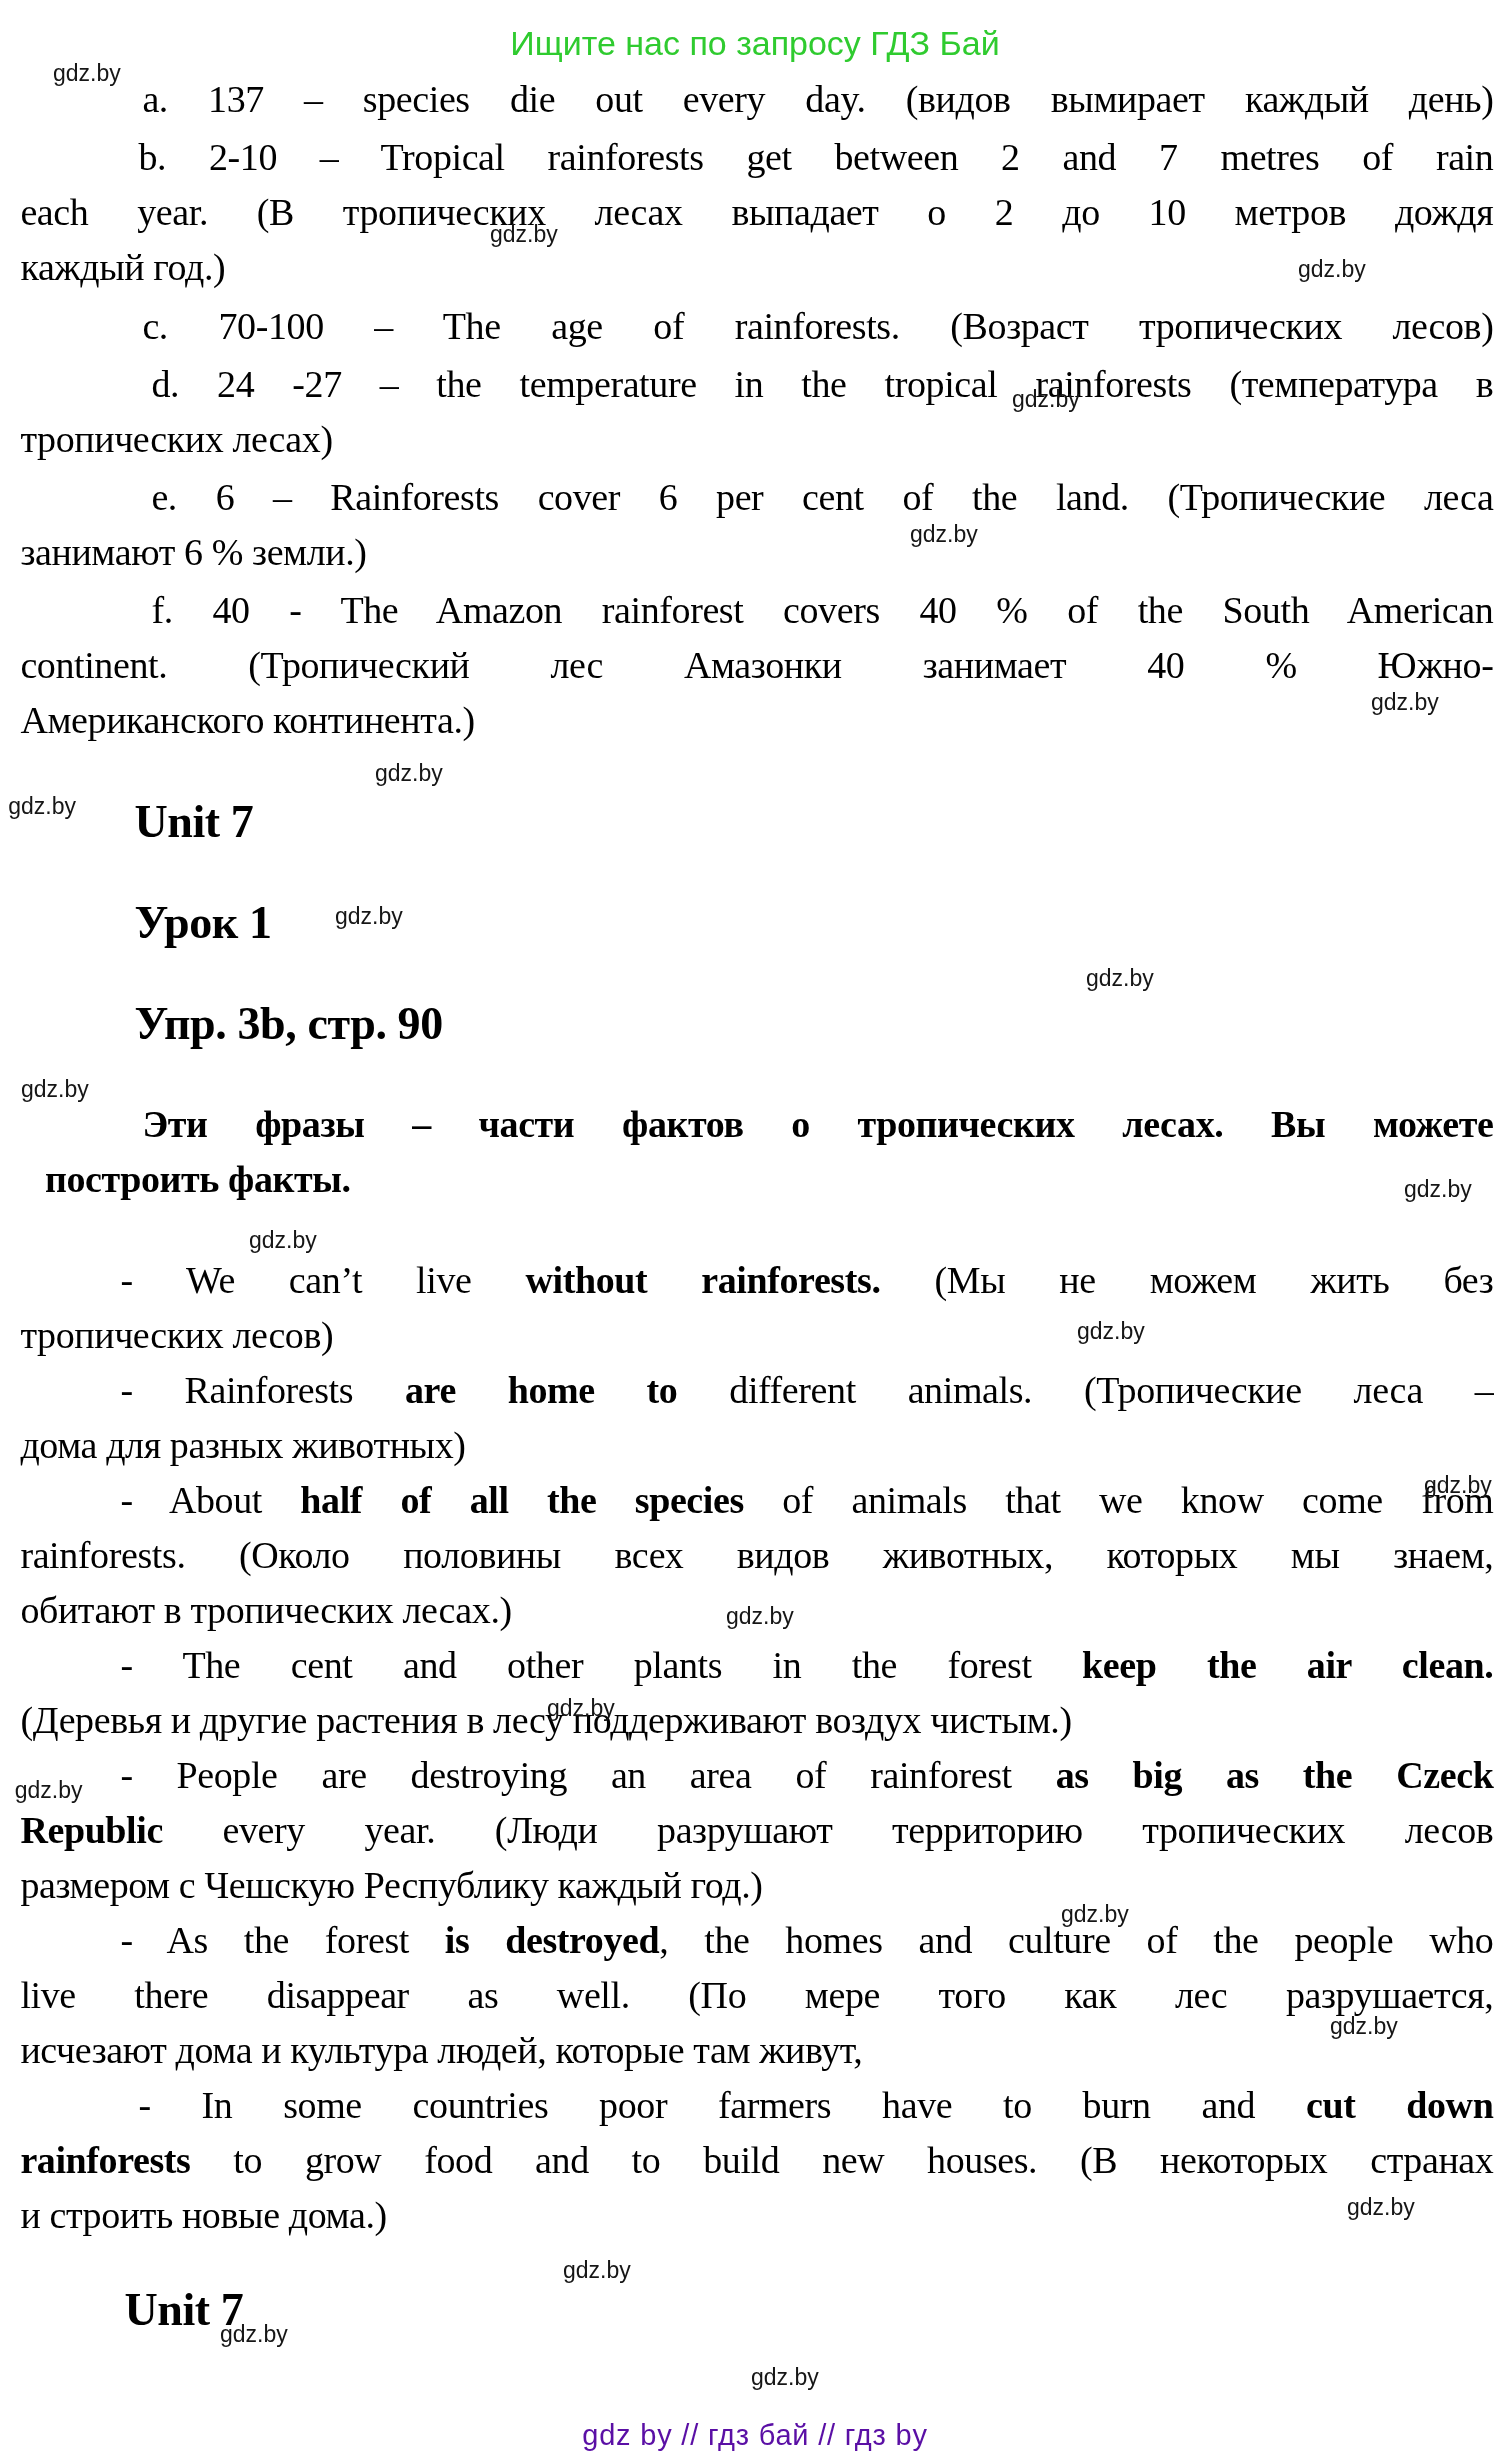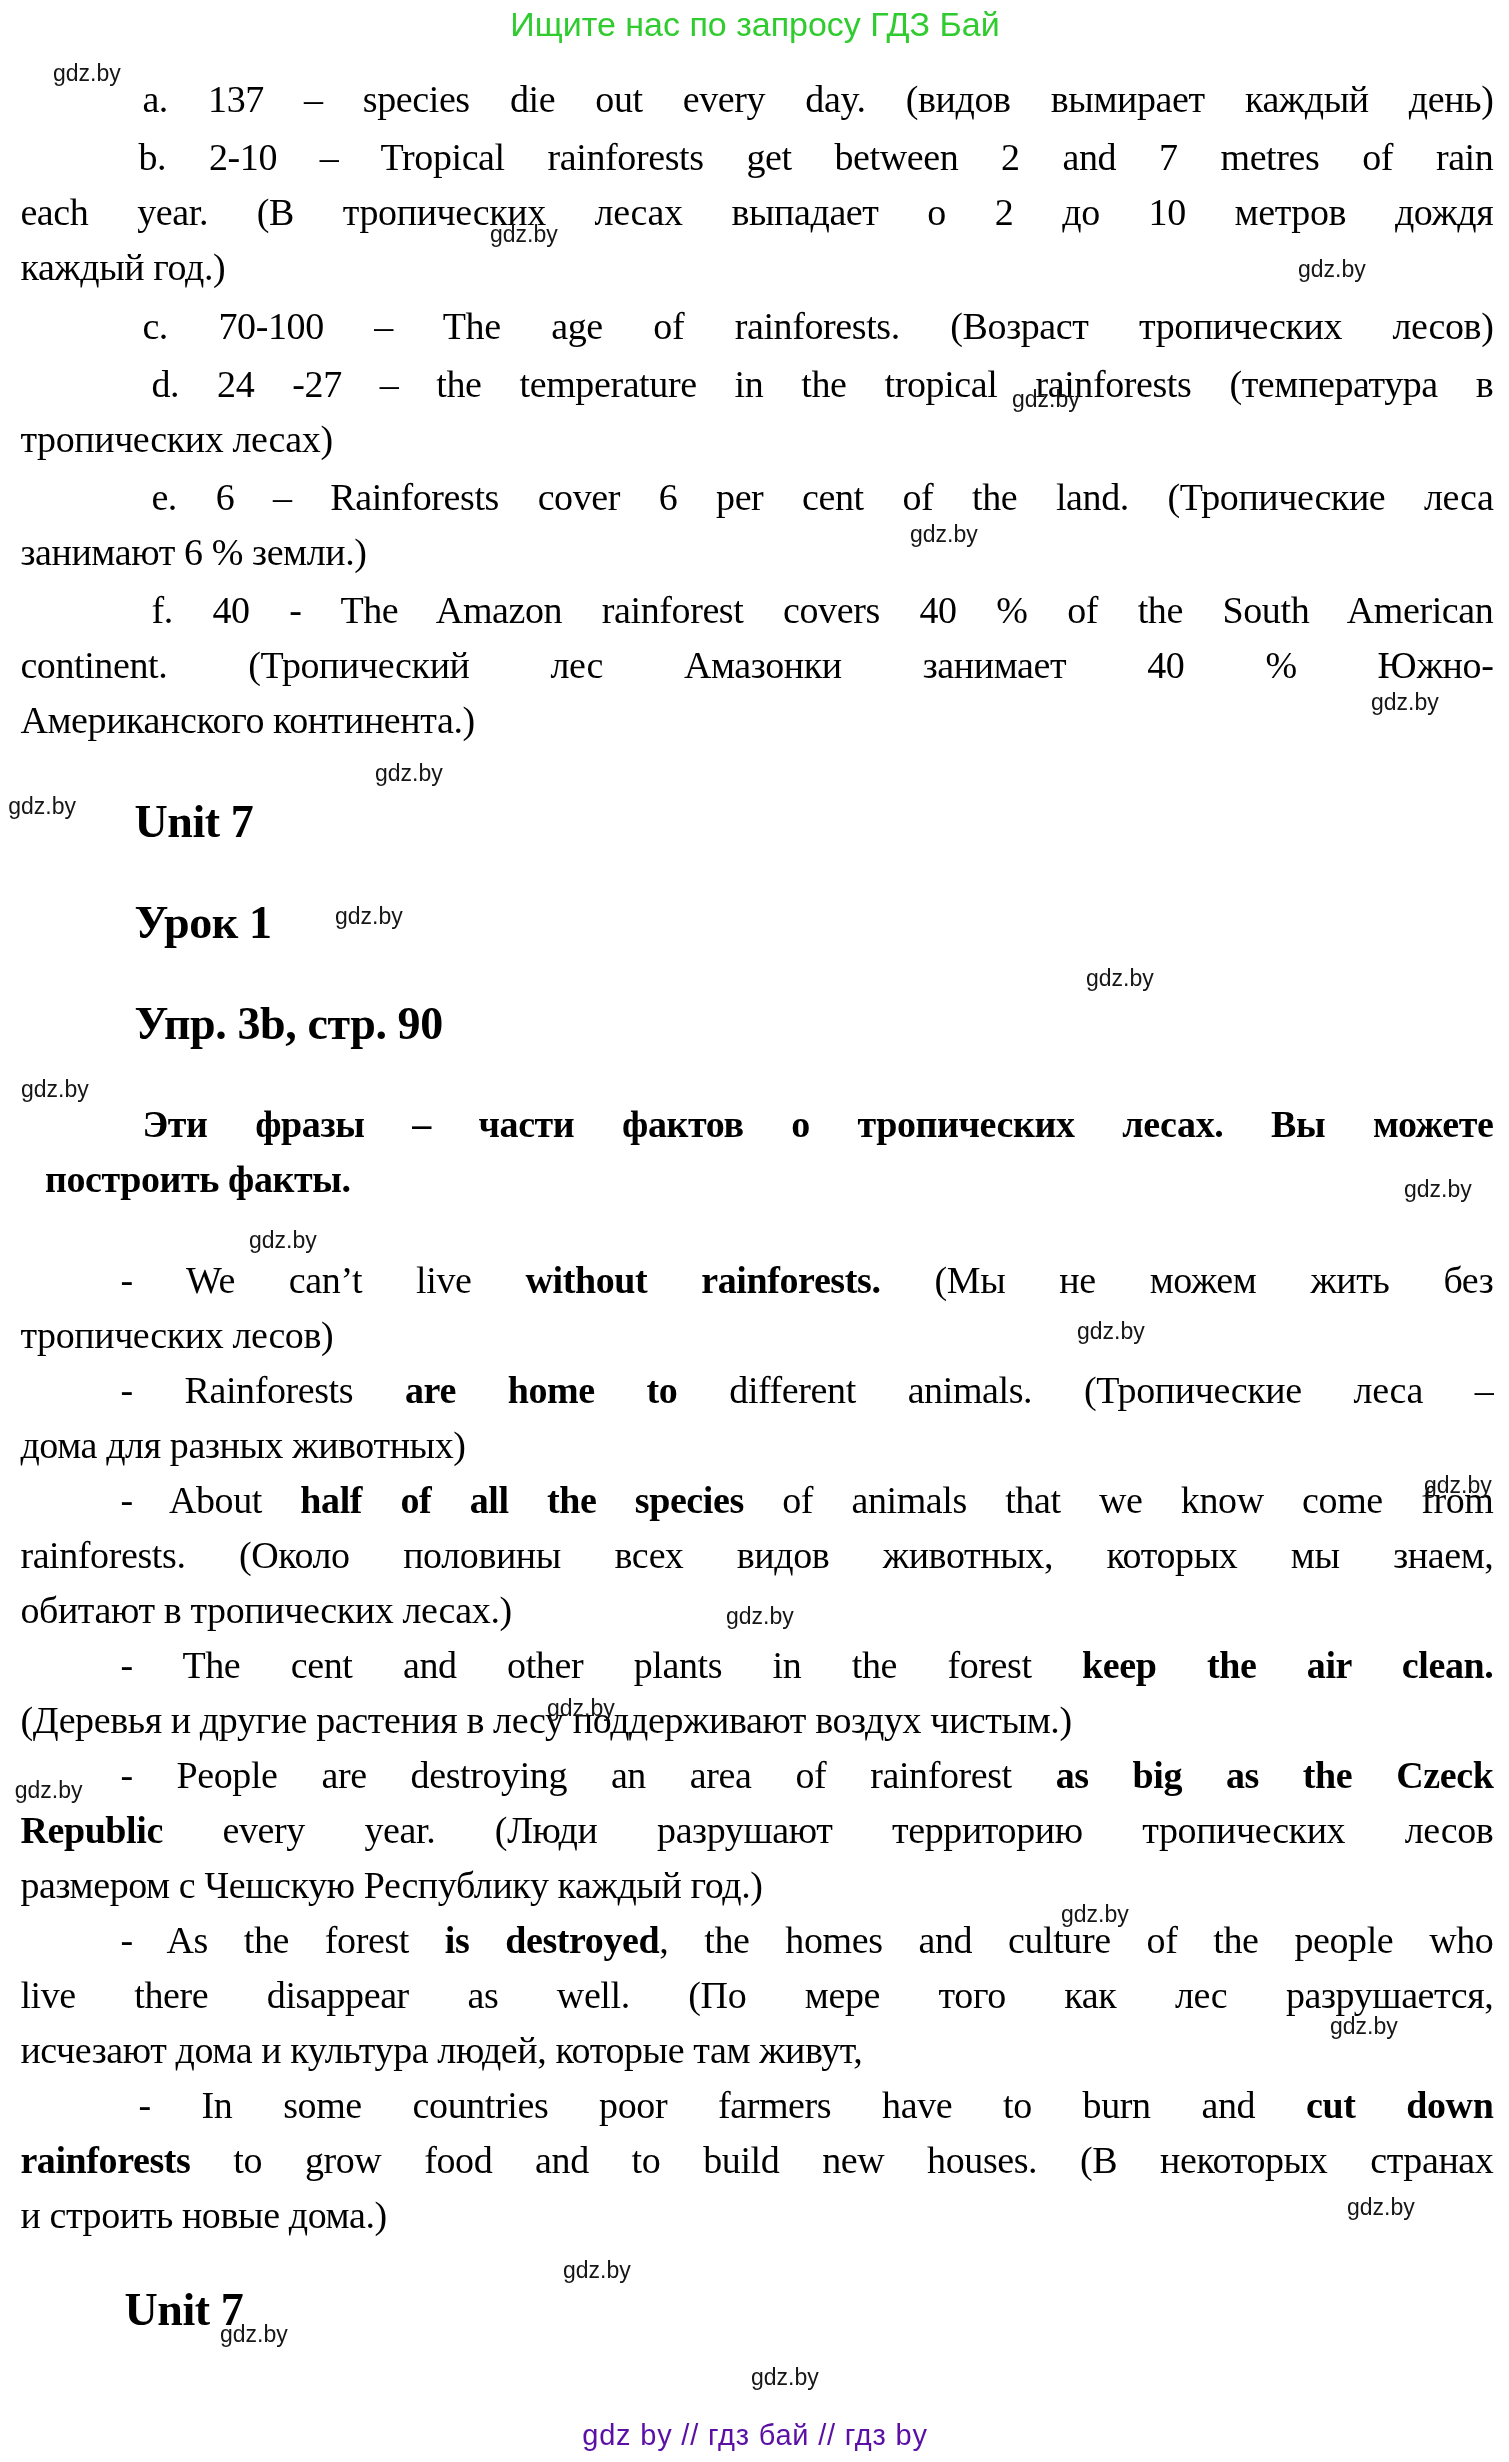--- a/index.html
+++ b/index.html
@@ -5,21 +5,21 @@
   html,body{margin:0;padding:0;background:#e8e8e8;}
   .page{
     position:relative;
     width:1510px;height:2462px;
     background:#ffffff;
     overflow:hidden;
     font-family:"Liberation Serif", serif;
     color:#000000;
   }
   .top-banner{
-    position:absolute;top:5px;left:0;width:100%;
+    position:absolute;top:24px;left:0;width:100%;
     text-align:center;
     font-family:"Liberation Sans", sans-serif;
     font-size:34px;line-height:38px;
   }
   .bottom-banner{
     position:absolute;top:2416px;left:0;width:100%;
     text-align:center;
     font-family:"Liberation Sans", sans-serif;
     font-size:29px;line-height:38px;
     letter-spacing:0.8px;

